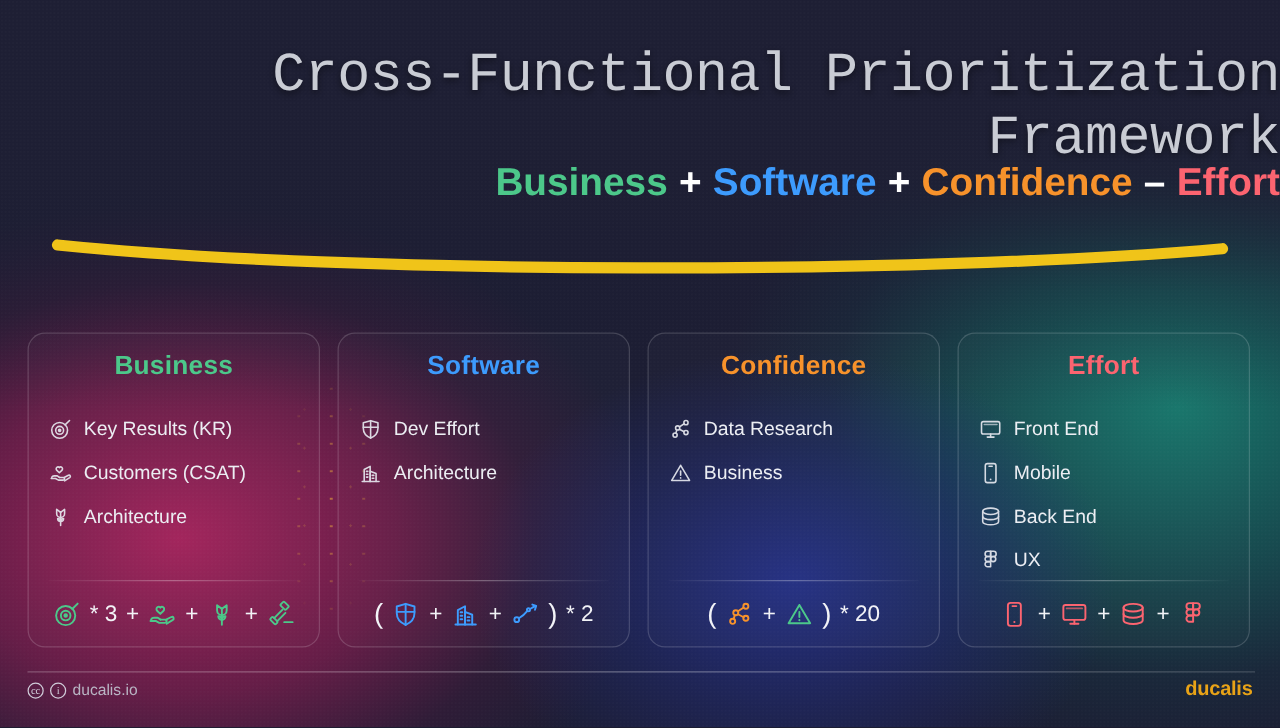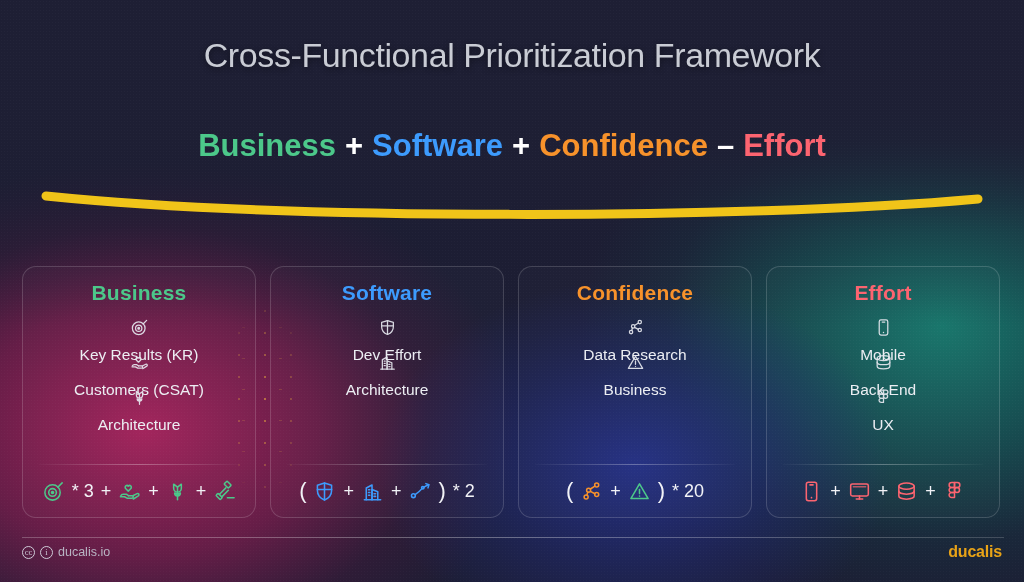--- a/index.html
+++ b/index.html
@@ -49,28 +49,29 @@
       radial-gradient(rgba(240,180,60,0.30) 1px, transparent 1.2px);
     background-size:26px 22px, 37px 31px;
     background-position:252px 300px, 262px 312px;
     -webkit-mask-image:radial-gradient(ellipse 50px 130px at 264px 400px,#000 0%,rgba(0,0,0,.5) 55%,transparent 85%);
             mask-image:radial-gradient(ellipse 50px 130px at 264px 400px,#000 0%,rgba(0,0,0,.5) 55%,transparent 85%);
   }
 
   
   .title {
     position:absolute; top:36px; left:0; width:1024px;
-    text-align:center;
-    font-size:34px; font-weight:400; letter-spacing:-0.4px;
+    text-align:right;
+    font-size:44px; font-weight:400; letter-spacing:-0.4px;
     color:#c9ccd4;
     text-shadow:0 2px 6px rgba(0,0,0,.45);
+    font-family:Liberation Mono, monospace;
   }
   .formula {
     position:absolute; top:128px; left:0; width:1024px;
-    text-align:center; font-size:31px; font-weight:bold;
+    text-align:right; font-size:31px; font-weight:bold;
     white-space:nowrap;
   }
   .formula .op { color:#ffffff; padding:0 9px; font-weight:bold; }
   .formula .term { font-weight:bold; }
 
   
   .stroke { position:absolute; top:190px; left:40px; width:944px; height:34px; }
 
   
   .cards {
@@ -87,23 +88,23 @@
     padding:14px 16px 0 16px;
     background:rgba(255,255,255,0.015);
   }
   .card-title {
     text-align:center;
     font-size:21px; font-weight:bold;
     margin-bottom:13px;
     letter-spacing:.2px;
   }
   .item {
-    display:flex; align-items:center;
+    display:flex; align-items:flex-end;
     gap:9px; height:35px;
-    color:#eceef3; font-size:15.5px;flex-direction:column;
+    color:#eceef3; font-size:15.5px;
   }
   .item .ico { width:19px; height:19px; flex:0 0 19px; opacity:.92; }
   .item .ico svg { display:block; width:19px; height:19px; }
   .spacer { flex:1 1 auto; }
   .divider {
     height:1px;
     background:linear-gradient(90deg,rgba(255,255,255,0.02),rgba(255,255,255,0.30),rgba(255,255,255,0.02));
     margin:0 0 0 0;
   }
   .card-formula {
@@ -349,20 +350,31 @@
           </span>
           <span class="paren">)</span>
           <span class="txt">* 20</span>
         </div>
       </div>
       <div class="card">
         <div class="card-title" style="color: rgb(252, 100, 112);">Effort</div>
         <div class="item">
           <span class="ico" style="color: rgb(230, 232, 239);">
             <svg viewBox="0 0 24 24" fill="none" stroke="currentColor" stroke-width="1.6" stroke-linecap="round" stroke-linejoin="round">
+              <rect x="2.8" y="4.2" width="18.4" height="12.4" rx="1.8"></rect>
+              <path d="M5.6 7h12.8" opacity=".7"></path>
+              <path d="M12 16.6v3.2"></path>
+              <path d="M8.6 19.8h6.8"></path>
+            </svg>
+          </span>
+          <span>Front End</span>
+        </div>
+        <div class="item">
+          <span class="ico" style="color: rgb(230, 232, 239);">
+            <svg viewBox="0 0 24 24" fill="none" stroke="currentColor" stroke-width="1.6" stroke-linecap="round" stroke-linejoin="round">
               <rect x="6.6" y="2.4" width="10.8" height="19.2" rx="2.2"></rect>
               <path d="M10.4 5.1h3.2"></path>
               <circle cx="12" cy="18.4" r=".9" fill="currentColor" stroke="none"></circle>
             </svg>
           </span>
           <span>Mobile</span>
         </div>
         <div class="item">
           <span class="ico" style="color: rgb(230, 232, 239);">
             <svg viewBox="0 0 24 24" fill="none" stroke="currentColor" stroke-width="1.6" stroke-linecap="round" stroke-linejoin="round">

